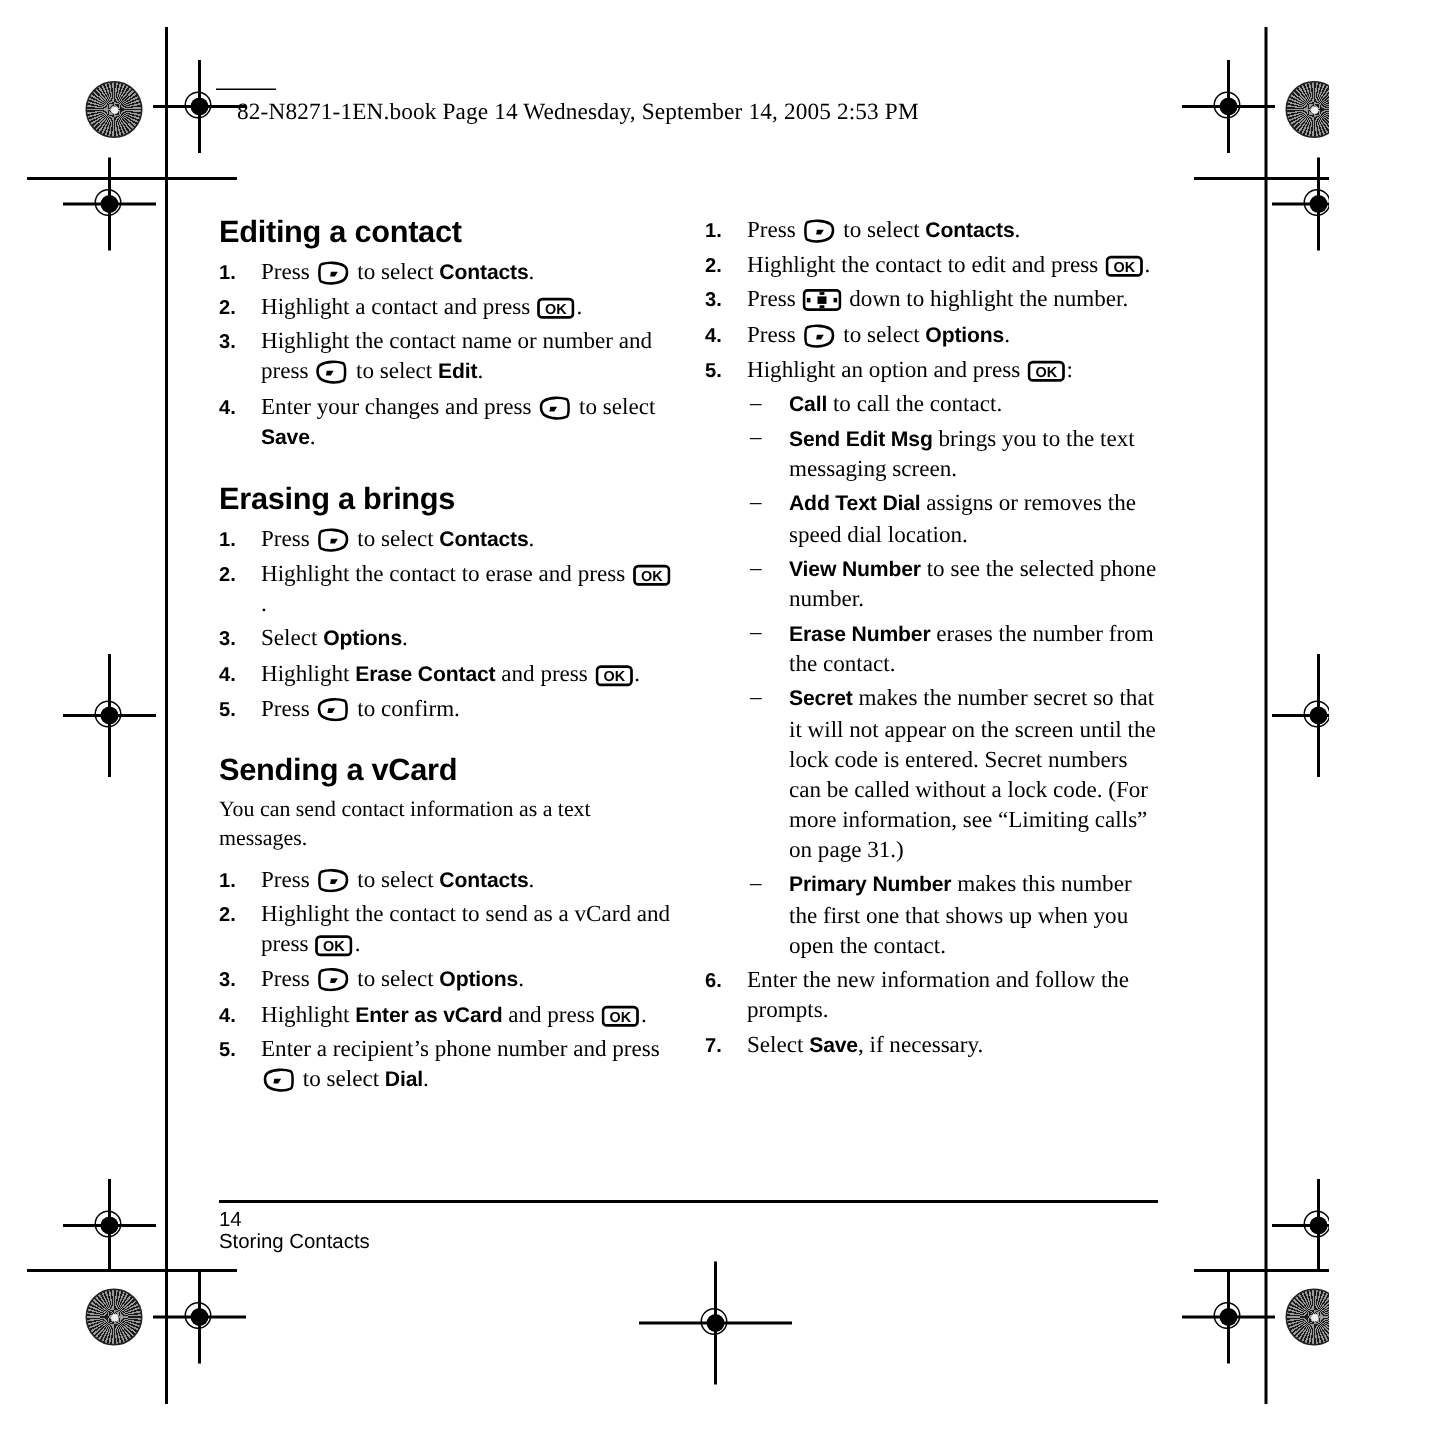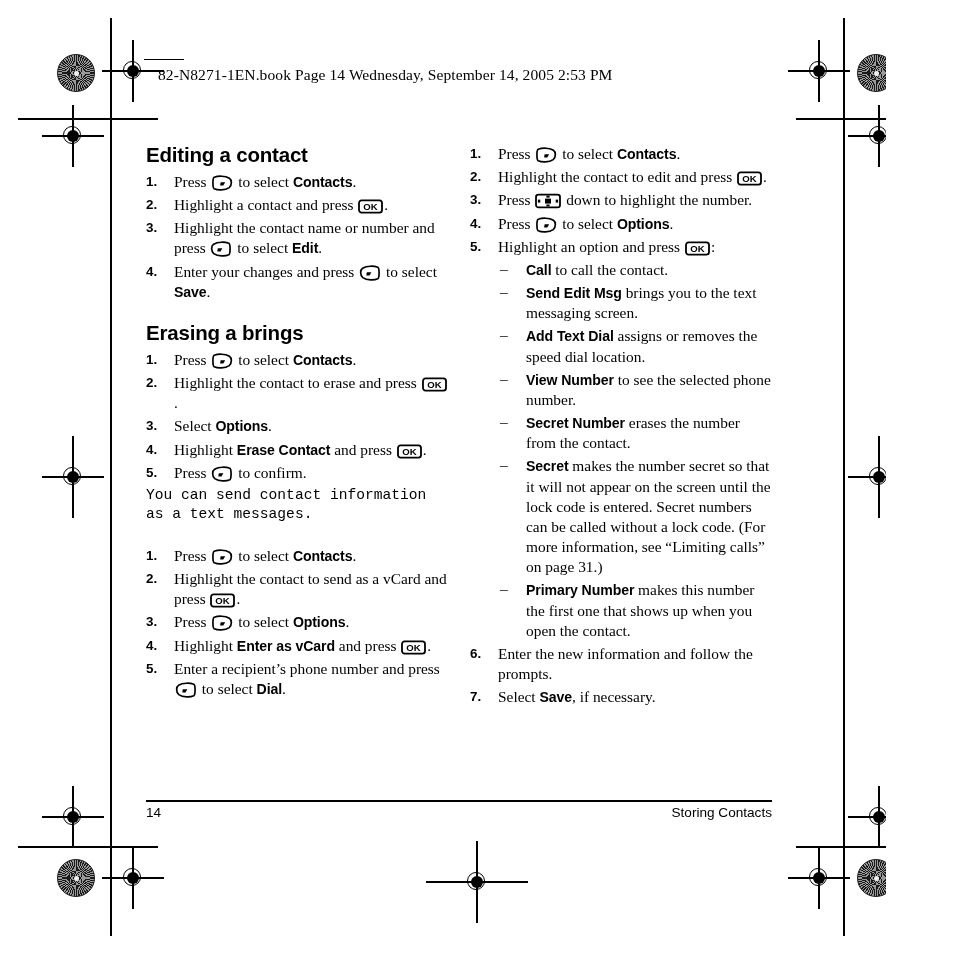--- a/index.html
+++ b/index.html
@@ -98,24 +98,23 @@
     font-family: "Liberation Sans", "DejaVu Sans", sans-serif;
     font-weight: bold;
     font-size: 20.5px;
     margin: 0 0 5px 0;
     letter-spacing: -0.2px;
     line-height: 1.12;
   }
   h2.sect.gap { margin-top: 20px; }
 
   p.intro {
-    margin: 0 0 22px 0;
+    margin: 0 0 8px 0;
     font-size: 14.6px;
     line-height: 1.30;
-    font-family: Liberation Mono, monospace;
   }
 
   ol.steps {
     list-style: none;
     margin: 0;
     padding: 0;
   }
   ol.steps > li {
     position: relative;
     padding-left: 28px;
@@ -181,20 +180,21 @@
     height: 1.6px;
     background: #000;
   }
   #footer .frow {
     display: flex;
     justify-content: space-between;
     align-items: baseline;
     font-family: "Liberation Sans", "DejaVu Sans", sans-serif;
     font-size: 13.6px;
     padding-top: 3px;
+    flex-direction: column;
   }
 </style>
 </head>
 <body>
 
 <div id="page">
 
   <div>
     <div class="trimline" style="left:110px; top:18px; width:1.6px; height:918px;"></div>
     <div class="trimline" style="left:843px; top:18px; width:1.6px; height:918px;"></div>
@@ -314,20 +314,21 @@
         <li><span class="num">3.</span>Select <span class="b">Options</span>.</li>
         <li><span class="num">4.</span>Highlight <span class="b">Erase Contact</span> and press <span class="key"><svg width="25" height="15" viewBox="0 0 25 15">
               <rect x="1" y="1.4" width="23" height="12.2" rx="2.6" ry="2.6" fill="none" stroke="#000" stroke-width="1.8"></rect>
               <text x="12.5" y="11.2" text-anchor="middle" font-family="Liberation Sans, sans-serif" font-size="9.6" font-weight="bold" fill="#000">OK</text>
             </svg></span>.</li>
         <li><span class="num">5.</span>Press <span class="key"><svg width="22" height="16" viewBox="0 0 22 16">
               <path d="M18.8 2.2 C15 0.9 8 0.6 3.6 3.2 C1 4.8 1 10.4 3.8 12.6 C8 15.6 15.4 15.4 18.8 13.8 C20.4 13 20.6 3 18.8 2.2 Z" fill="none" stroke="#000" stroke-width="1.7"></path>
               <path d="M7.8 7.2 h4.6 l-1.9 3.2 h-3.2 z" fill="#000"></path>
             </svg></span> to confirm.</li>
       </ol>
+      <h2 class="sect gap">Sending a vCard</h2>
       <p class="intro">You can send contact information as a text messages.</p>
       <ol class="steps">
         <li><span class="num">1.</span>Press <span class="key"><svg width="22" height="16" viewBox="0 0 22 16">
               <path d="M3.2 2.2 C7 0.9 14 0.6 18.4 3.2 C21 4.8 21 10.4 18.2 12.6 C14 15.6 6.6 15.4 3.2 13.8 C1.6 13 1.4 3 3.2 2.2 Z" fill="none" stroke="#000" stroke-width="1.7"></path>
               <path d="M9.6 7.2 h4.6 l-1.9 3.2 h-3.2 z" fill="#000"></path>
             </svg></span> to select <span class="b">Contacts</span>.</li>
         <li><span class="num">2.</span>Highlight the contact to send as a vCard and press <span class="key"><svg width="25" height="15" viewBox="0 0 25 15">
               <rect x="1" y="1.4" width="23" height="12.2" rx="2.6" ry="2.6" fill="none" stroke="#000" stroke-width="1.8"></rect>
               <text x="12.5" y="11.2" text-anchor="middle" font-family="Liberation Sans, sans-serif" font-size="9.6" font-weight="bold" fill="#000">OK</text>
             </svg></span>.</li>
@@ -368,21 +369,21 @@
               <path d="M9.6 7.2 h4.6 l-1.9 3.2 h-3.2 z" fill="#000"></path>
             </svg></span> to select <span class="b">Options</span>.</li>
         <li><span class="num">5.</span>Highlight an option and press <span class="key"><svg width="25" height="15" viewBox="0 0 25 15">
               <rect x="1" y="1.4" width="23" height="12.2" rx="2.6" ry="2.6" fill="none" stroke="#000" stroke-width="1.8"></rect>
               <text x="12.5" y="11.2" text-anchor="middle" font-family="Liberation Sans, sans-serif" font-size="9.6" font-weight="bold" fill="#000">OK</text>
             </svg></span>:<ul class="subs">
             <li><span class="dash">–</span><span class="b">Call</span> to call the contact.</li>
             <li><span class="dash">–</span><span class="b">Send Edit Msg</span> brings you to the text messaging screen.</li>
             <li><span class="dash">–</span><span class="b">Add Text Dial</span> assigns or removes the speed dial location.</li>
             <li><span class="dash">–</span><span class="b">View Number</span> to see the selected phone number.</li>
-            <li><span class="dash">–</span><span class="b">Secret Number</span> erases the number from the contact.</li>
+            <li><span class="dash">–</span><span class="b">Erase Number</span> erases the number from the contact.</li>
             <li><span class="dash">–</span><span class="b">Secret</span> makes the number secret so that it will not appear on the screen until the lock code is entered. Secret numbers can be called without a lock code. (For more information, see “Limiting calls” on page 31.)</li>
             <li><span class="dash">–</span><span class="b">Primary Number</span> makes this number the first one that shows up when you open the contact.</li>
           </ul></li>
         <li><span class="num">6.</span>Enter the new information and follow the prompts.</li>
         <li><span class="num">7.</span>Select <span class="b">Save</span>, if necessary.</li>
       </ol>
     </div>
 
   <div id="footer">
     <div class="frule"></div>

